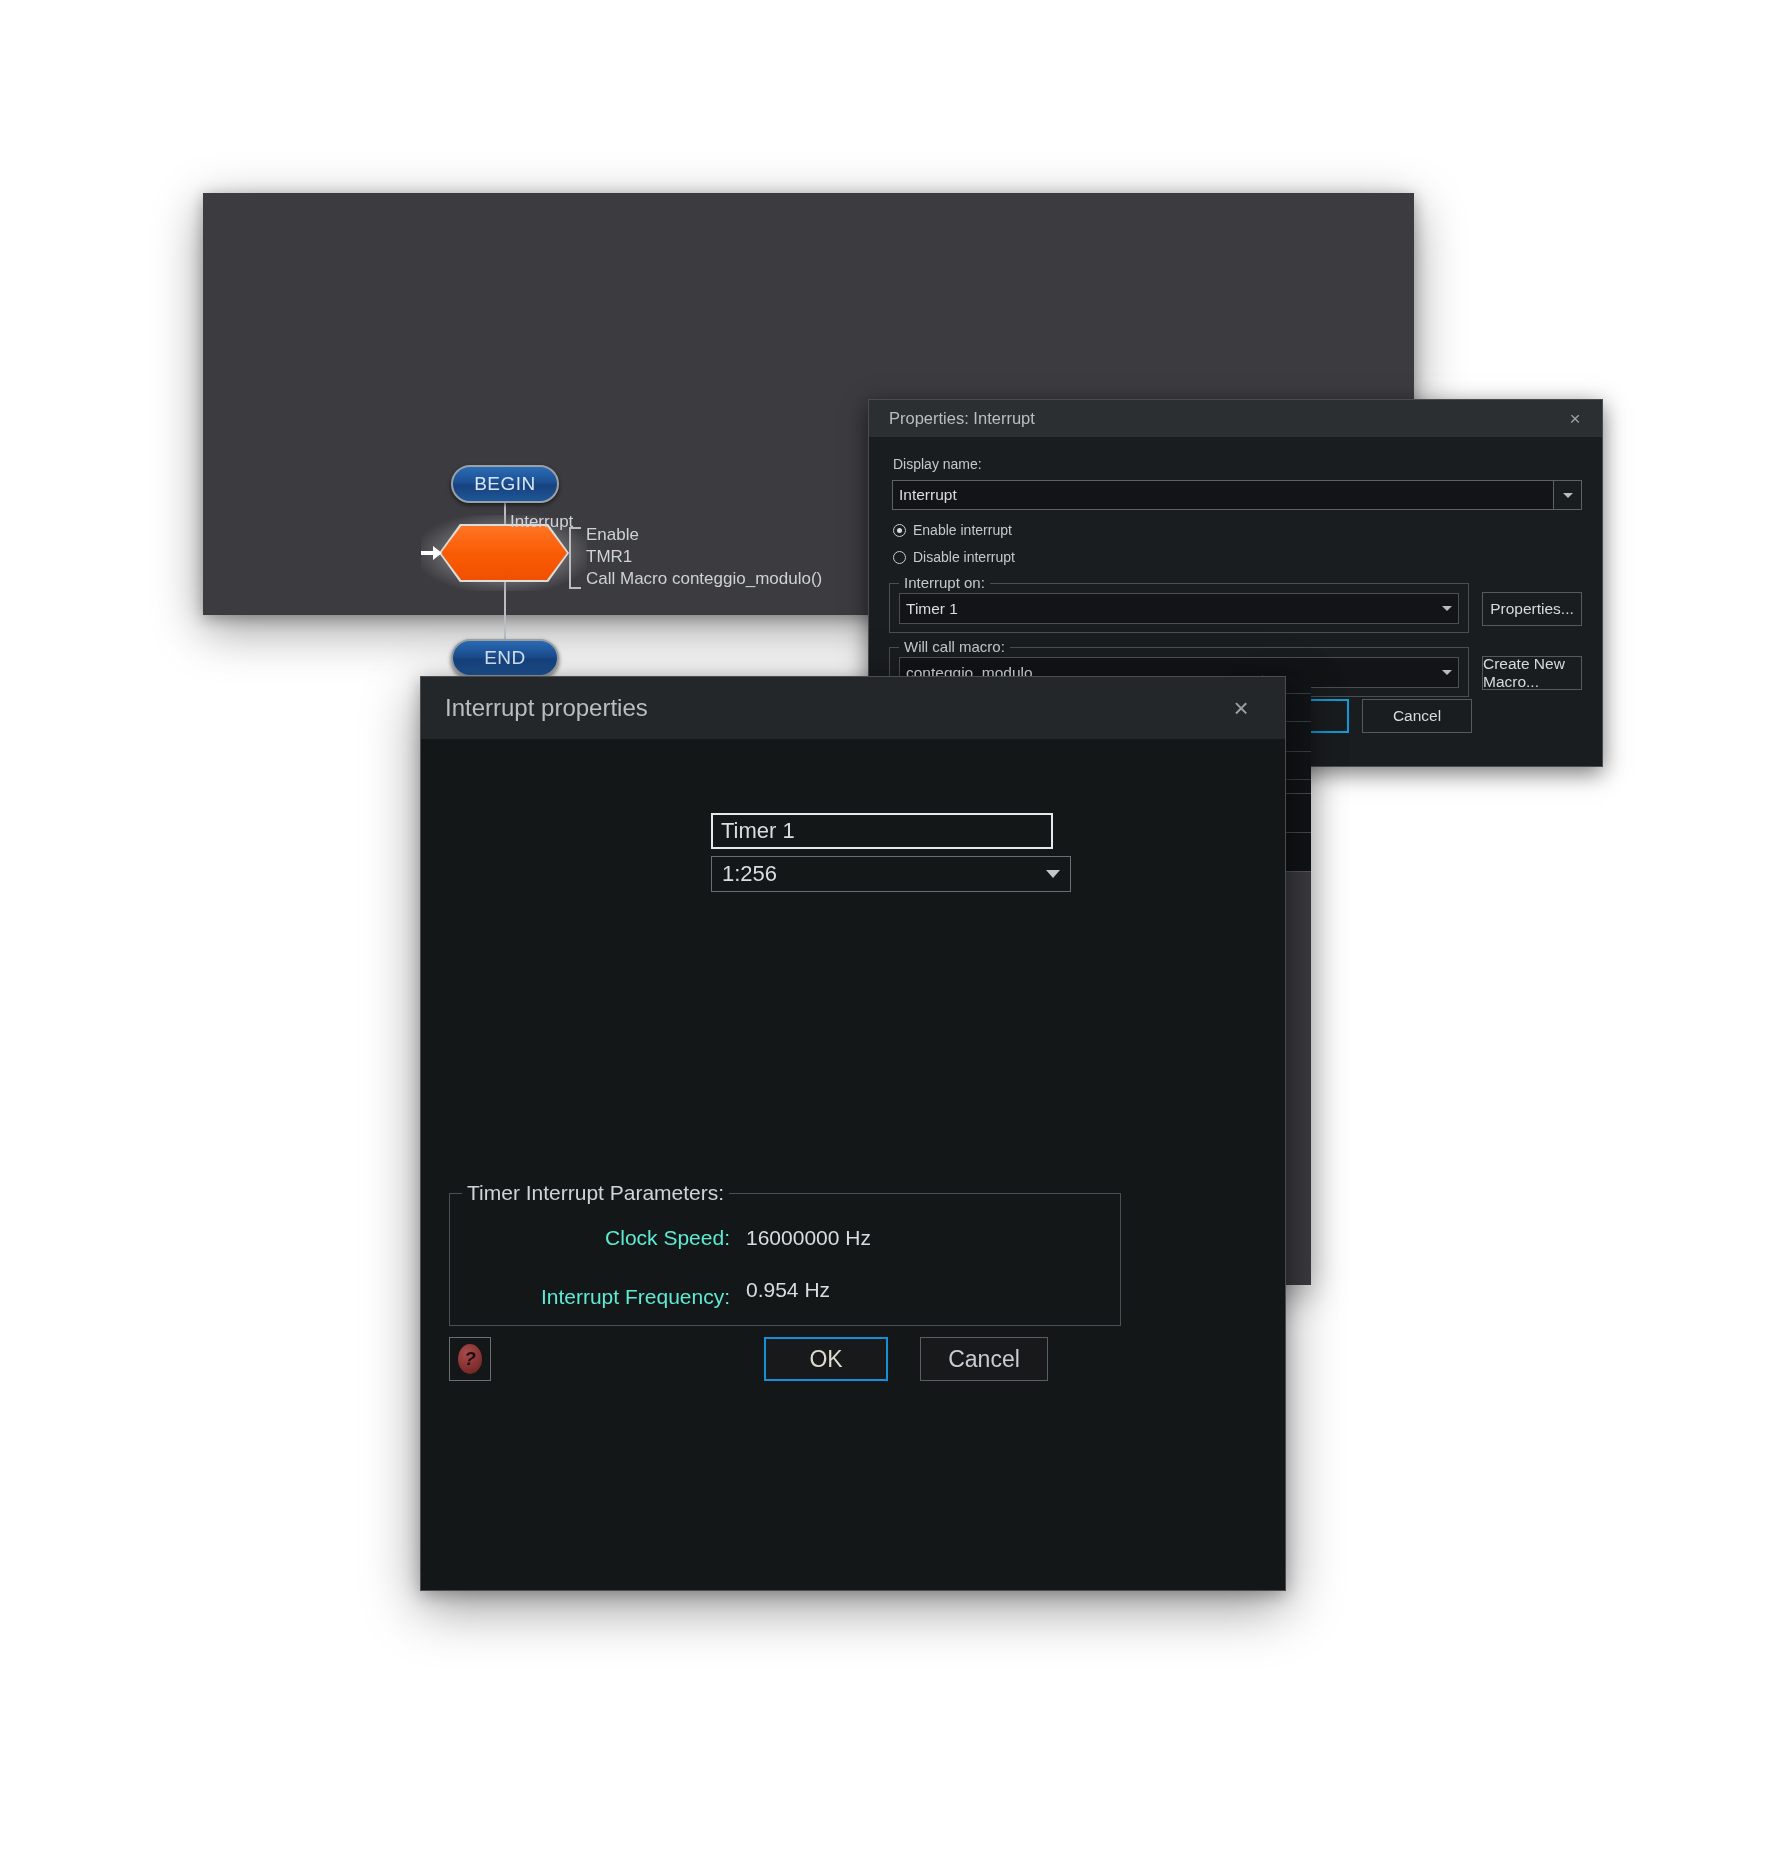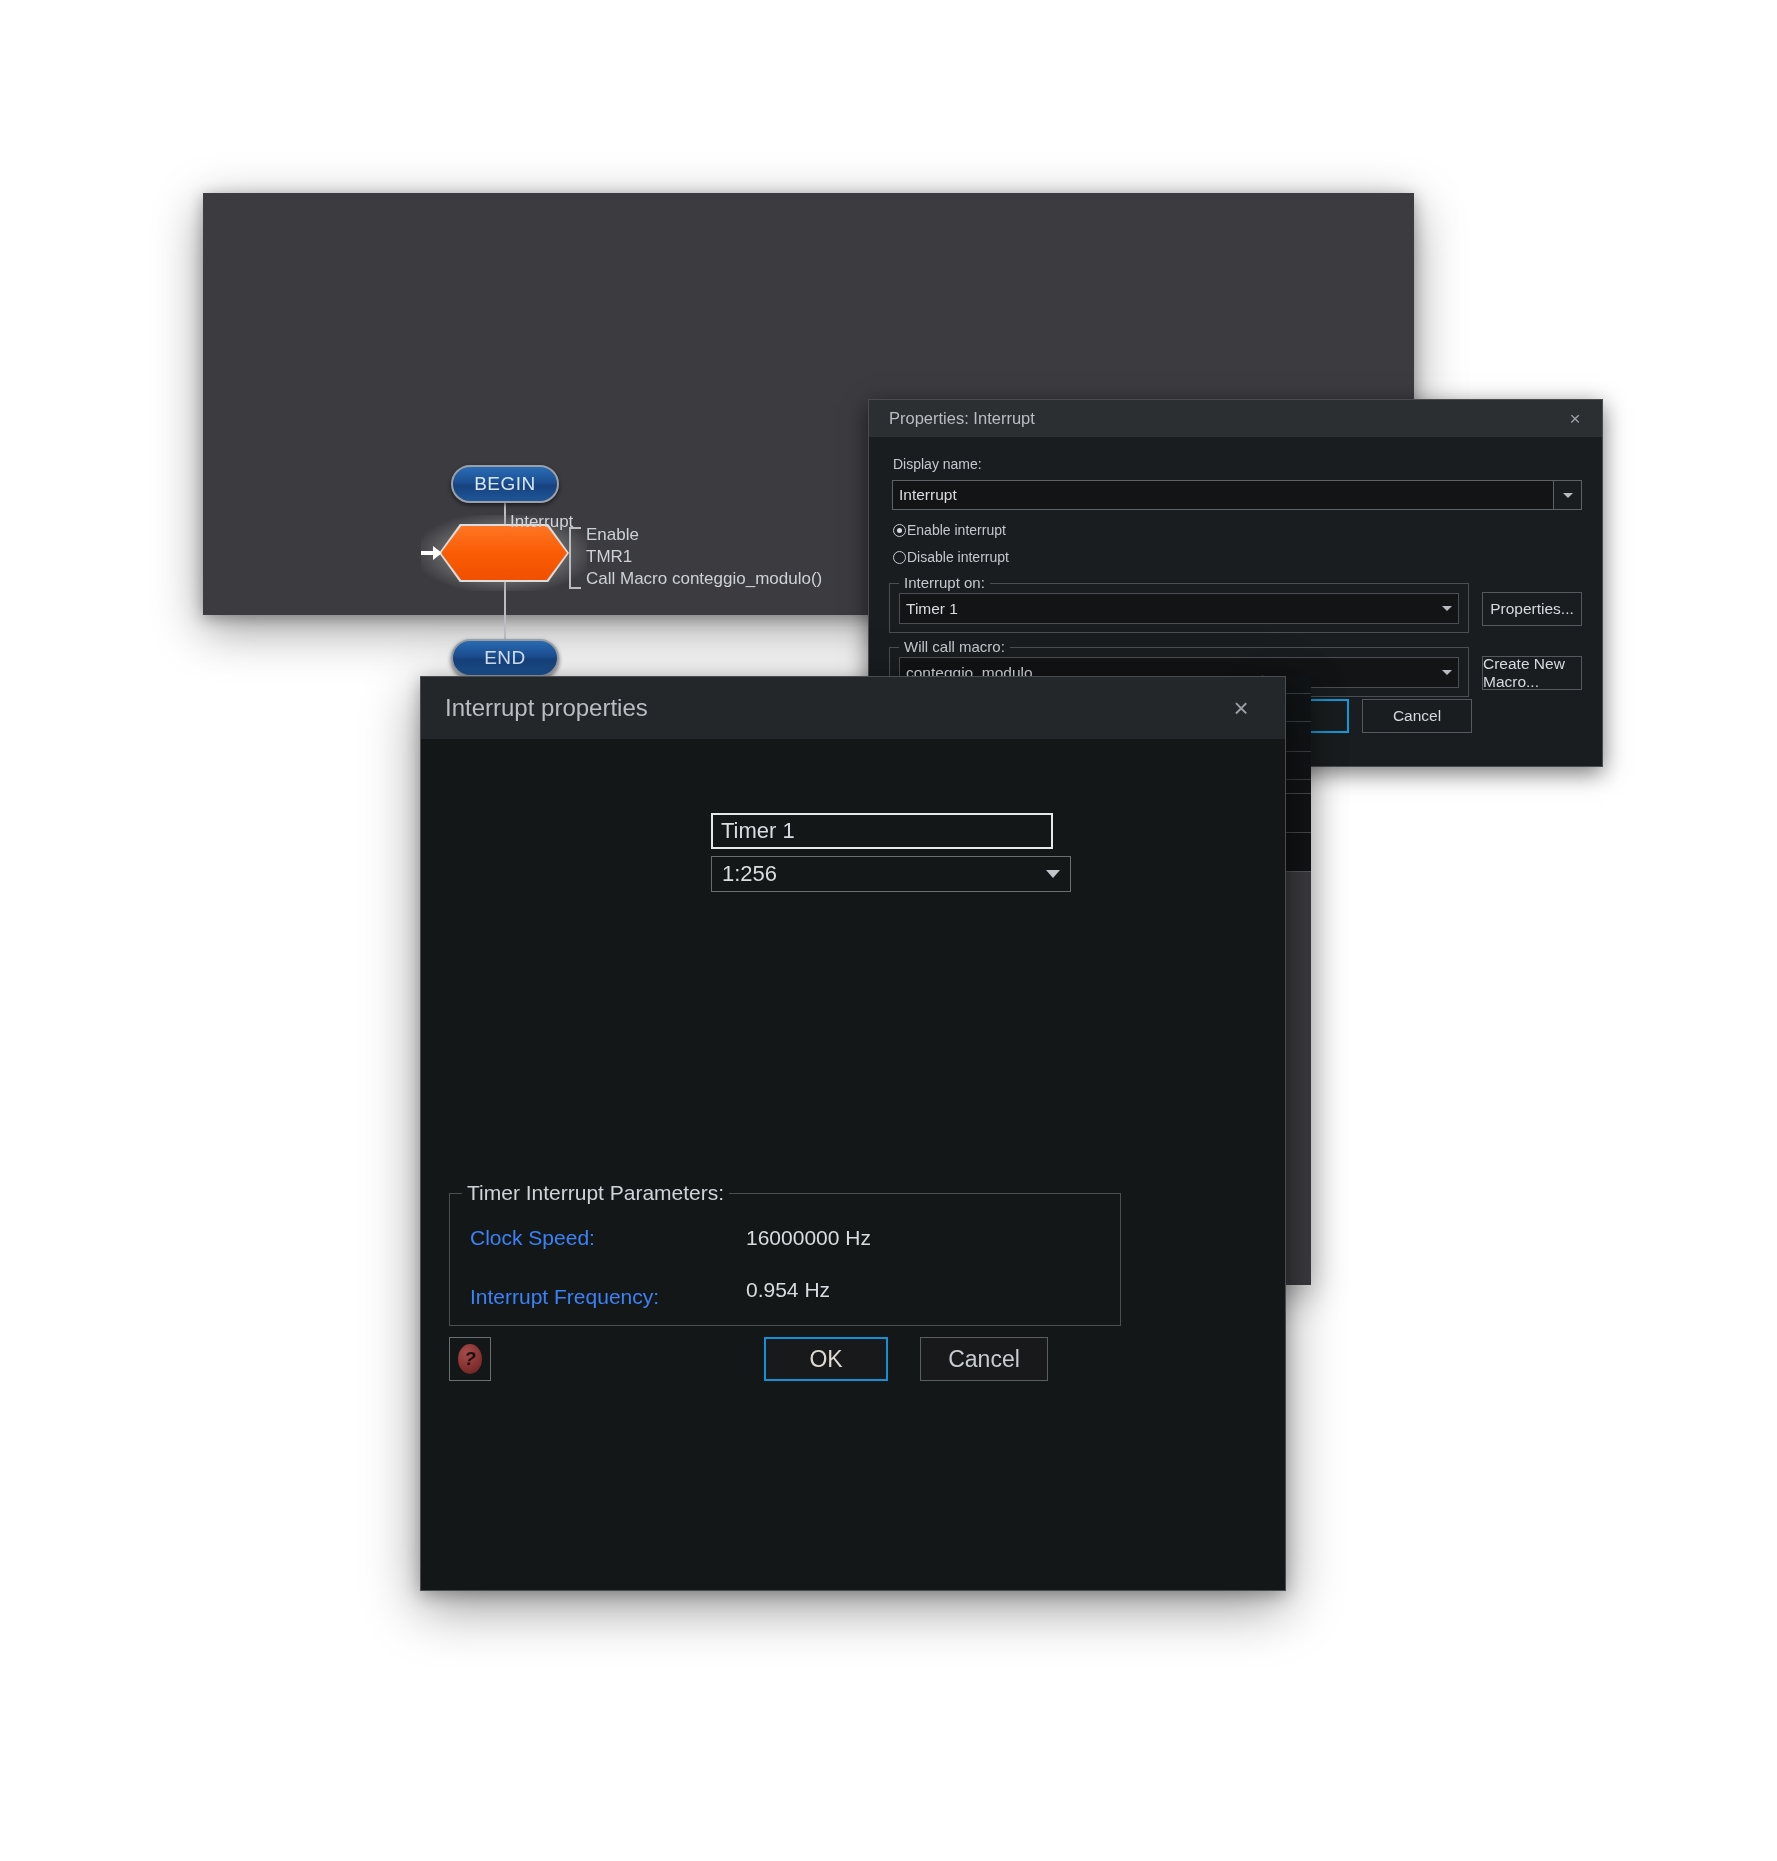--- a/index.html
+++ b/index.html
@@ -232,21 +232,21 @@
     border-left: 5px solid transparent;
     border-right: 5px solid transparent;
     border-top: 5px solid #b7bcc1;
   }
 
   .radio-row {
     position: absolute;
     left: 24px;
     display: flex;
     align-items: center;
-    gap: 1px;
+    gap: 7px;
   }
   #radio-enable  { top: 85px; }
   #radio-disable { top: 112px; }
   .radio-circle {
     width: 13px; height: 13px;
     border-radius: 50%;
     border: 1px solid #c6cbd0;
     background: #1a1d1f;
     position: relative;
     box-sizing: border-box;
@@ -486,22 +486,23 @@
   #gb-timer-params > .gb-title {
     top: -13px;
     left: 12px;
     background: #141718;
     font-size: 21px;
     color: #cfd4d9;
   }
 
   .param-label {
     position: absolute;
-    color: #3b82f6;
+    color: #5eead4;
     font-size: 21px;
+    text-align: right;
     white-space: nowrap;
   }
   .param-value {
     position: absolute;
     color: #d8dce0;
     font-size: 21px;
     white-space: nowrap;
   }
   #lbl-clock  { left: 20px; top: 32px; width: 260px; }
   #val-clock  { left: 296px; top: 32px; }

